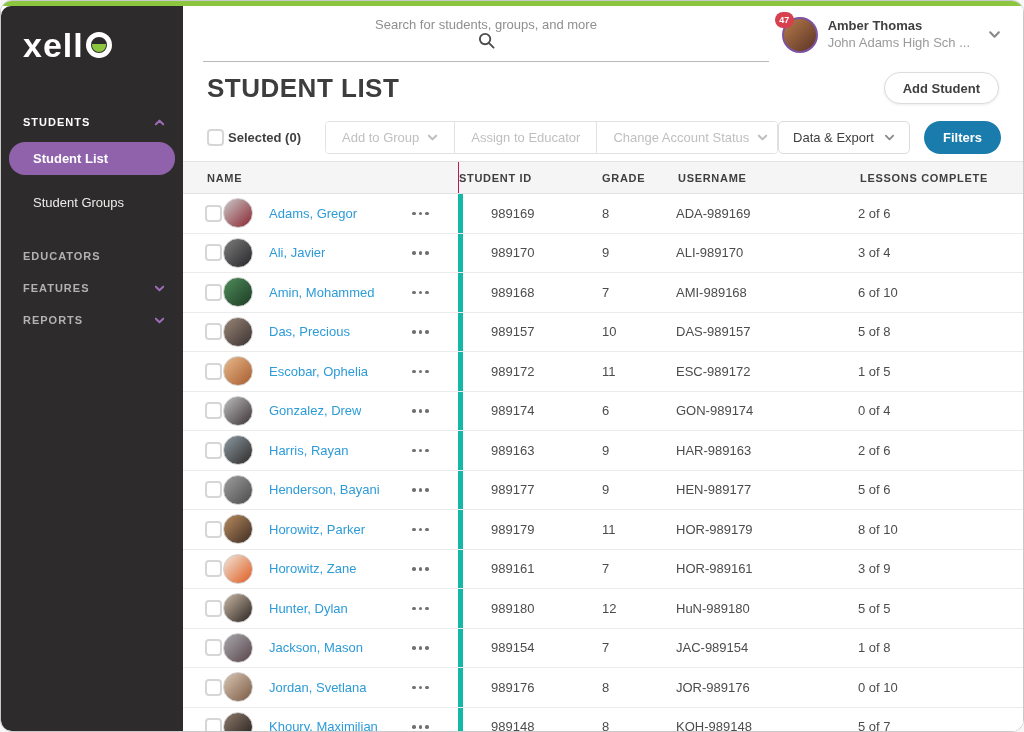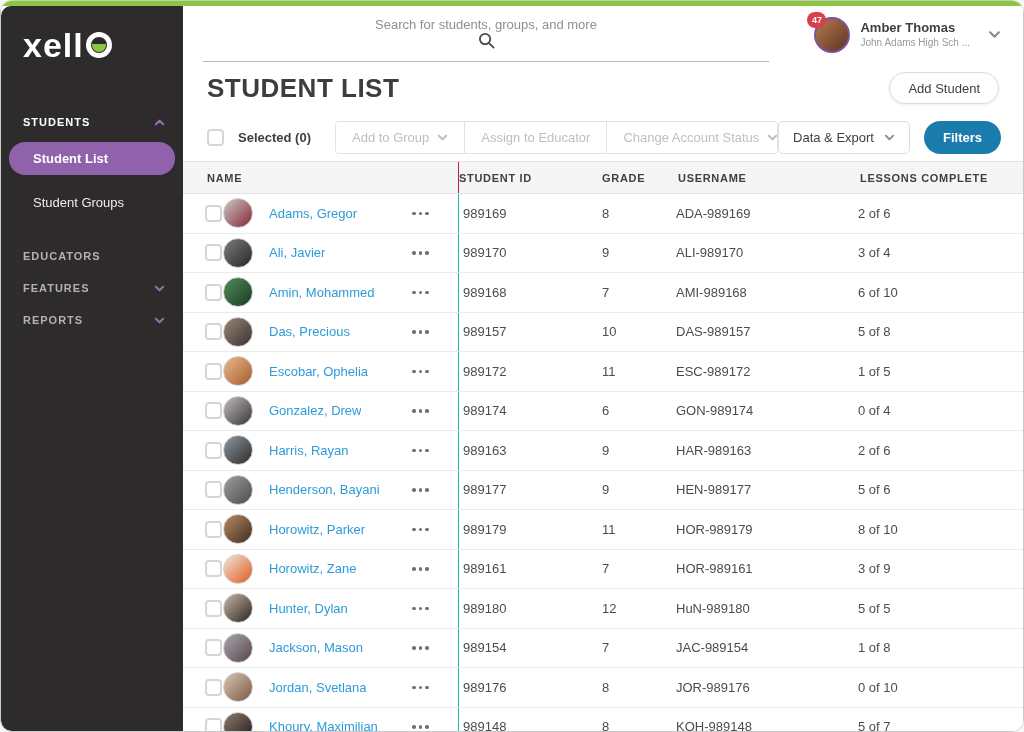--- a/index.html
+++ b/index.html
@@ -29,31 +29,31 @@
   .search { width:566px; display:flex; align-items:center; justify-content:space-between; border-bottom:1px solid #b9b9b9; padding:10px 2px 12px 2px;flex-direction:column; }
   .search-ph { font-size:13px; color:#8f8f8f; }
   .search-icon { width:17px; height:17px; }
   .search-icon circle { fill:none; stroke:#4c4c4c; stroke-width:2; }
   .search-icon line { stroke:#4c4c4c; stroke-width:2; stroke-linecap:round; }
   .profile { display:flex; align-items:center; gap:10px; cursor:pointer; position:relative; }
   .avatar-wrap { position:relative; width:36px; height:36px; }
   .profile-avatar { width:36px; height:36px; border-radius:50%; border:2px solid #7d52a0; background:linear-gradient(135deg,#b57a4a,#5c3426); }
   .notif { position:absolute; top:-5px; left:-7px; min-width:19px; height:16px; padding:0 3px; background:#d6404f; border-radius:8px; color:#fff; font-size:9px; font-weight:bold; display:flex; align-items:center; justify-content:center; }
   .profile-name { font-size:13px; font-weight:bold; color:#3f3f3f; line-height:1.3; }
-  .profile-school { font-size:10px; color:#9a9a9a; line-height:1.3; }
+  .profile-school { font-size:13px; color:#9a9a9a; line-height:1.3; }
   .chev-gray { width:13px; height:13px; margin-left:8px; }
   .chev-gray polyline { fill:none; stroke:#8a8a8a; stroke-width:2; stroke-linecap:round; stroke-linejoin:round; }
 
   .titlerow { height:50px; flex:0 0 auto; display:flex; align-items:center; justify-content:space-between; padding:0 24px 0 24px; }
   .page-title { font-size:26px; font-weight:800; color:#3d3d3d; letter-spacing:0.5px; }
-  .btn-add { background:#fff; border:1px solid #dcdcdc; border-radius:17px; height:32px; padding:0 18px; font-size:13px; font-weight:normal; color:#3f3f3f; box-shadow:0 1px 3px rgba(0,0,0,0.08); cursor:pointer; font-family:inherit; }
+  .btn-add { background:#fff; border:1px solid #dcdcdc; border-radius:17px; height:32px; padding:0 18px; font-size:13px; font-weight:bold; color:#3f3f3f; box-shadow:0 1px 3px rgba(0,0,0,0.08); cursor:pointer; font-family:inherit; }
 
   .toolbar { height:48px; flex:0 0 auto; display:flex; align-items:center; padding:0 22px 0 24px; }
   .cbx { width:17px; height:17px; border:2px solid #d6d6d6; border-radius:4px; background:#fff; flex:0 0 auto; cursor:pointer; }
-  .sel-label { font-size:13px; font-weight:bold; color:#3f3f3f; margin-left:14px; margin-right:24px; white-space:nowrap; }
+  .sel-label { font-size:13px; font-weight:bold; color:#3f3f3f; margin-left:4px; margin-right:24px; white-space:nowrap; }
   .btn-group { display:flex; border:1px solid #e2e2e2; border-radius:4px; height:33px; overflow:hidden; }
   .grp-btn { display:flex; align-items:center; gap:8px; padding:0 16px; font-size:13px; color:#c0bfbf; background:#fff; border:none; border-right:1px solid #e2e2e2; cursor:default; font-family:inherit; white-space:nowrap; }
   .grp-btn:last-child { border-right:none; }
   .chev-dis polyline { stroke:#c0bfbf !important; }
   .toolbar-spacer { flex:1; }
   .btn-export { display:flex; align-items:center; gap:10px; background:#fff; border:1px solid #dcdcdc; border-radius:5px; height:33px; padding:0 14px; font-size:13px; color:#3f3f3f; cursor:pointer; font-family:inherit; white-space:nowrap; }
   .btn-filters { background:#1a7cad; color:#fff; border:none; border-radius:17px; height:33px; padding:0 19px; font-size:13px; font-weight:bold; margin-left:14px; cursor:pointer; font-family:inherit; }
 
   
   .table { flex:1; min-height:0; overflow:hidden; display:flex; flex-direction:column; }
@@ -62,21 +62,21 @@
   .th.first { padding-left:24px; }
   .th.divided { border-left:1px solid #be185d; padding-left:0; }
   .th.pad { padding-left:2px; }
   .trow { flex:0 0 auto; height:39.5px; display:grid; grid-template-columns:40px 46px 139px 50px 142px 76px 182px 1fr; align-items:stretch; border-bottom:1px solid #ebebeb; background:#fff; }
   .td { display:flex; align-items:center; font-size:13px; color:#4c4c4c; min-width:0; }
   .td-check { padding-left:22px; }
   .student-avatar { width:30px; height:30px; border-radius:50%; border:1px solid #d0d0d0; }
   .name-link { color:#2d9bd8; text-decoration:none; white-space:nowrap; overflow:hidden; text-overflow:ellipsis; cursor:pointer; }
   .kebab { display:flex; gap:3px; align-items:center; cursor:pointer; padding:6px 4px; }
   .kebab i { width:3.5px; height:3.5px; border-radius:50%; background:#707070; }
-  .td-id { border-left:1px solid #14b8a6; padding-left:4px; }
+  .td-id { border-left:5px solid #14b8a6; padding-left:28px; }
   .td-grade { padding-left:2px; }
 </style>
 </head>
 <body>
 
 <div class="window">
   <div class="greenbar"></div>
   <div class="approw">
 
     <div class="sidebar">

